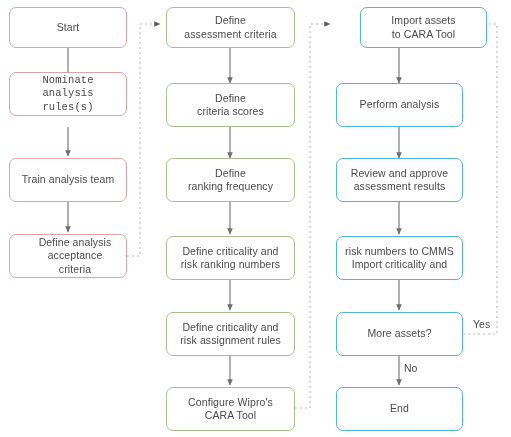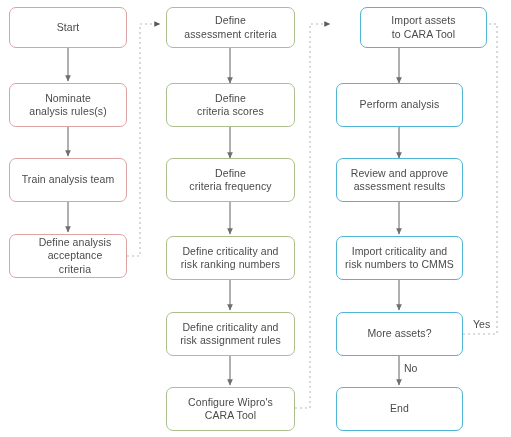--- a/index.html
+++ b/index.html
@@ -80,21 +80,21 @@
 
     <path d="M295,408 L310,408 L310,24 L330,24" stroke="#b9b9b9" stroke-width="1.1" fill="none" stroke-dasharray="2,3" marker-end="url(#arrow-dash)"></path>
 
     <path d="M463,334 L497,334 L497,24 L468,24" stroke="#b9b9b9" stroke-width="1.1" fill="none" stroke-dasharray="2,3" marker-end="url(#arrow-dash)"></path>
   </svg>
 
   <div class="node col-prep" style="left:9px;top:7px;width:118px;height:41px;">
     <span>Start</span>
   </div>
 
-  <div class="node col-prep" style="left:9px;top:83px;width:118px;height:44px;">
+  <div class="node col-prep" style="left:9px;top:72px;width:118px;height:44px;font-family:Liberation Mono, monospace;">
     <div>
       <span>Nominate</span>
       <span>analysis rules(s)</span>
     </div>
   </div>
 
   <div class="node col-prep" style="left:9px;top:158px;width:118px;height:44px;">
     <span>Train analysis team</span>
   </div>
 
@@ -115,21 +115,21 @@
   <div class="node col-define" style="left:166px;top:83px;width:129px;height:44px;">
     <div>
       <span>Define</span>
       <span>criteria scores</span>
     </div>
   </div>
 
   <div class="node col-define" style="left:166px;top:158px;width:129px;height:44px;">
     <div>
       <span>Define</span>
-      <span>criteria frequency</span>
+      <span>ranking frequency</span>
     </div>
   </div>
 
   <div class="node col-define" style="left:166px;top:236px;width:129px;height:44px;">
     <div>
       <span>Define criticality and</span>
       <span>risk ranking numbers</span>
     </div>
   </div>
 
@@ -160,22 +160,22 @@
 
   <div class="node col-exec" style="left:336px;top:158px;width:127px;height:44px;">
     <div>
       <span>Review and approve</span>
       <span>assessment results</span>
     </div>
   </div>
 
   <div class="node col-exec" style="left:336px;top:236px;width:127px;height:44px;">
     <div>
+      <span>risk numbers to CMMS</span>
       <span>Import criticality and</span>
-      <span>risk numbers to CMMS</span>
     </div>
   </div>
 
   <div class="node col-exec" style="left:336px;top:312px;width:127px;height:44px;">
     <span>More assets?</span>
   </div>
 
   <div class="node col-exec" style="left:336px;top:387px;width:127px;height:44px;">
     <span>End</span>
   </div>

